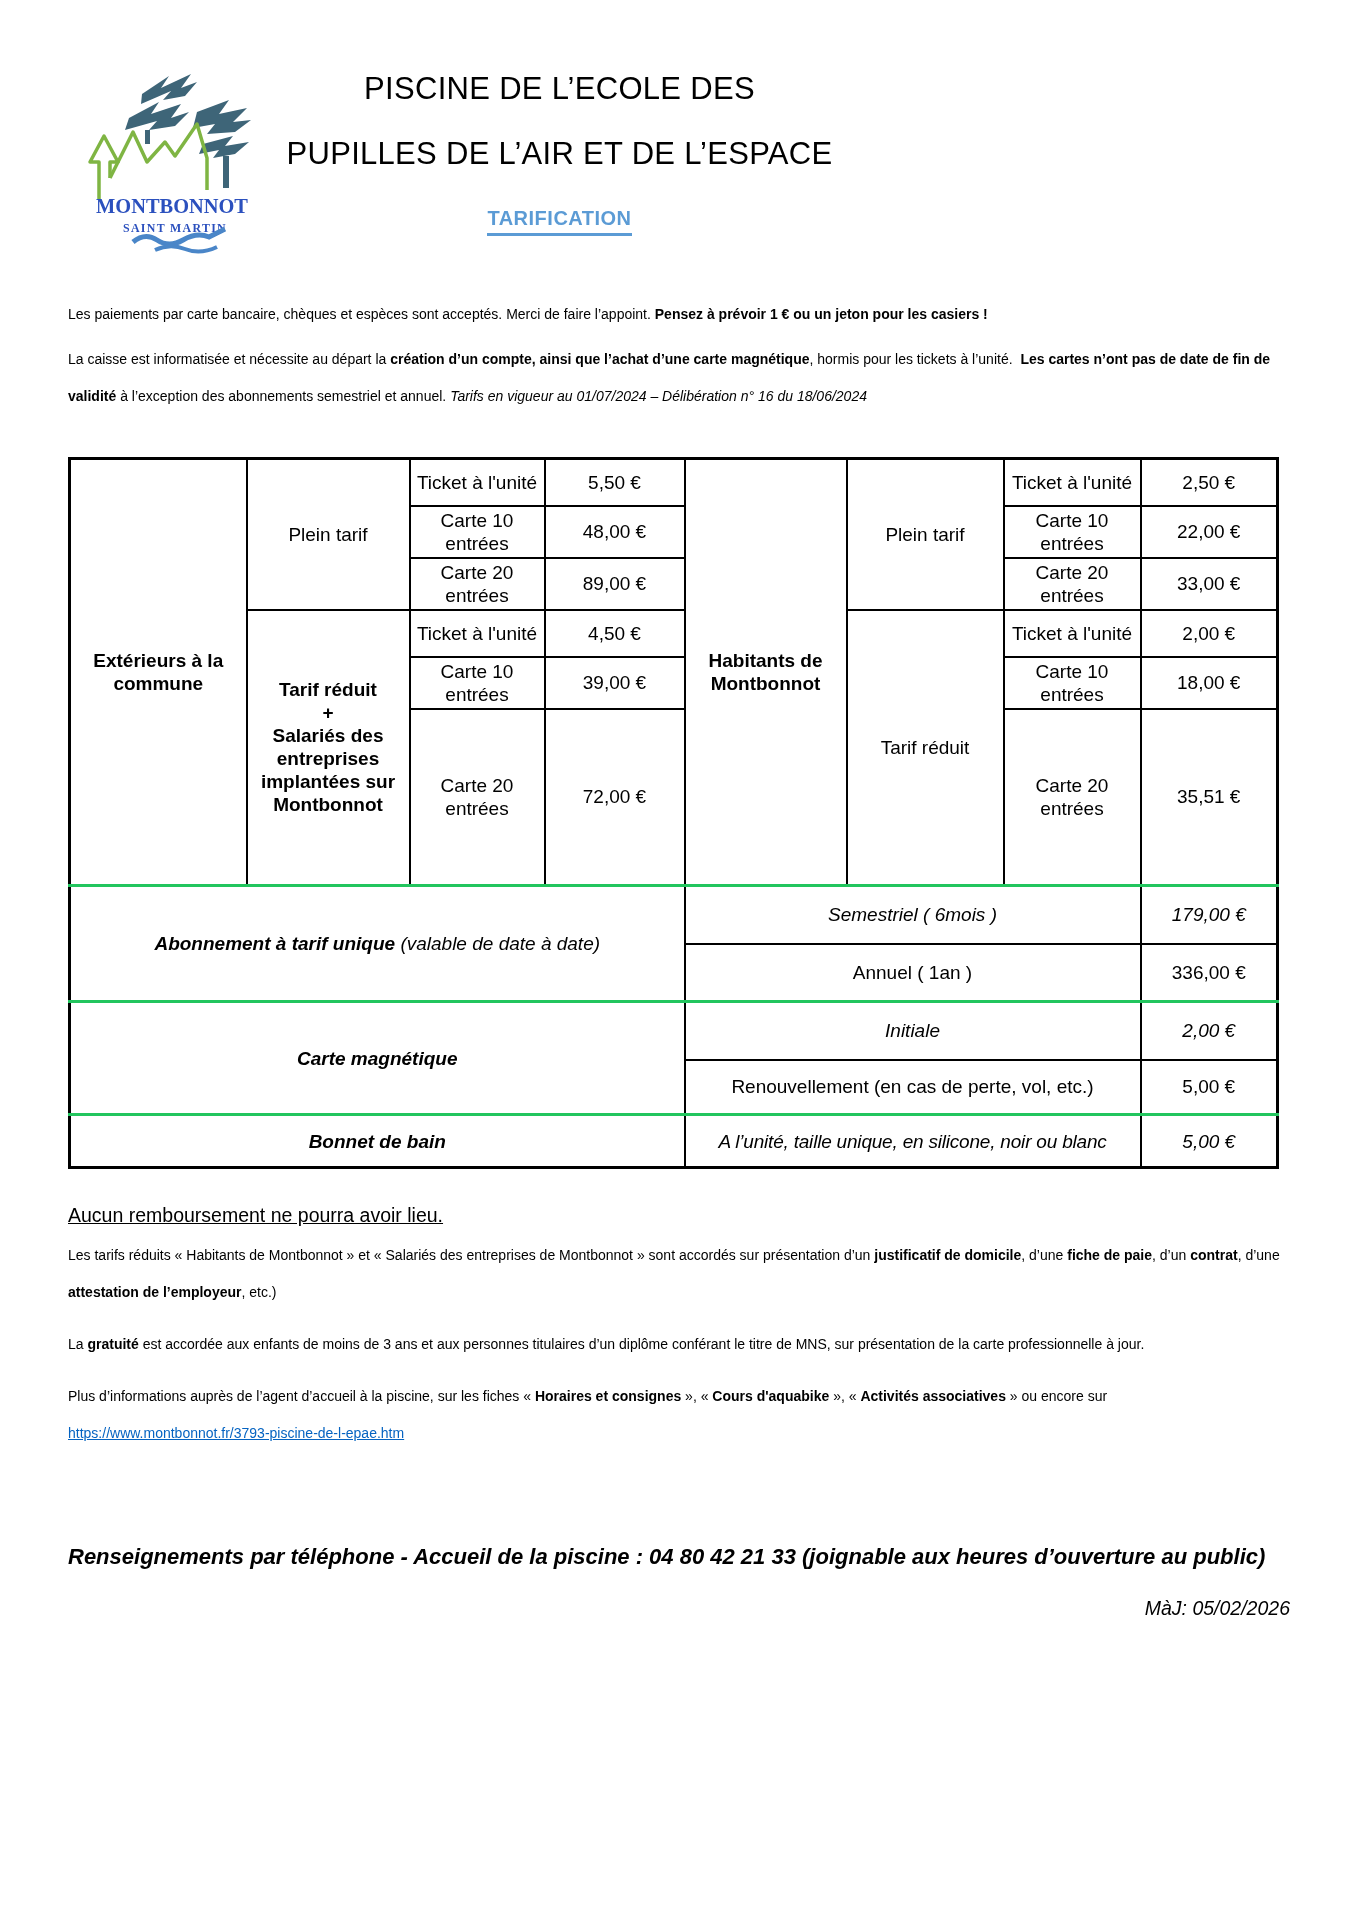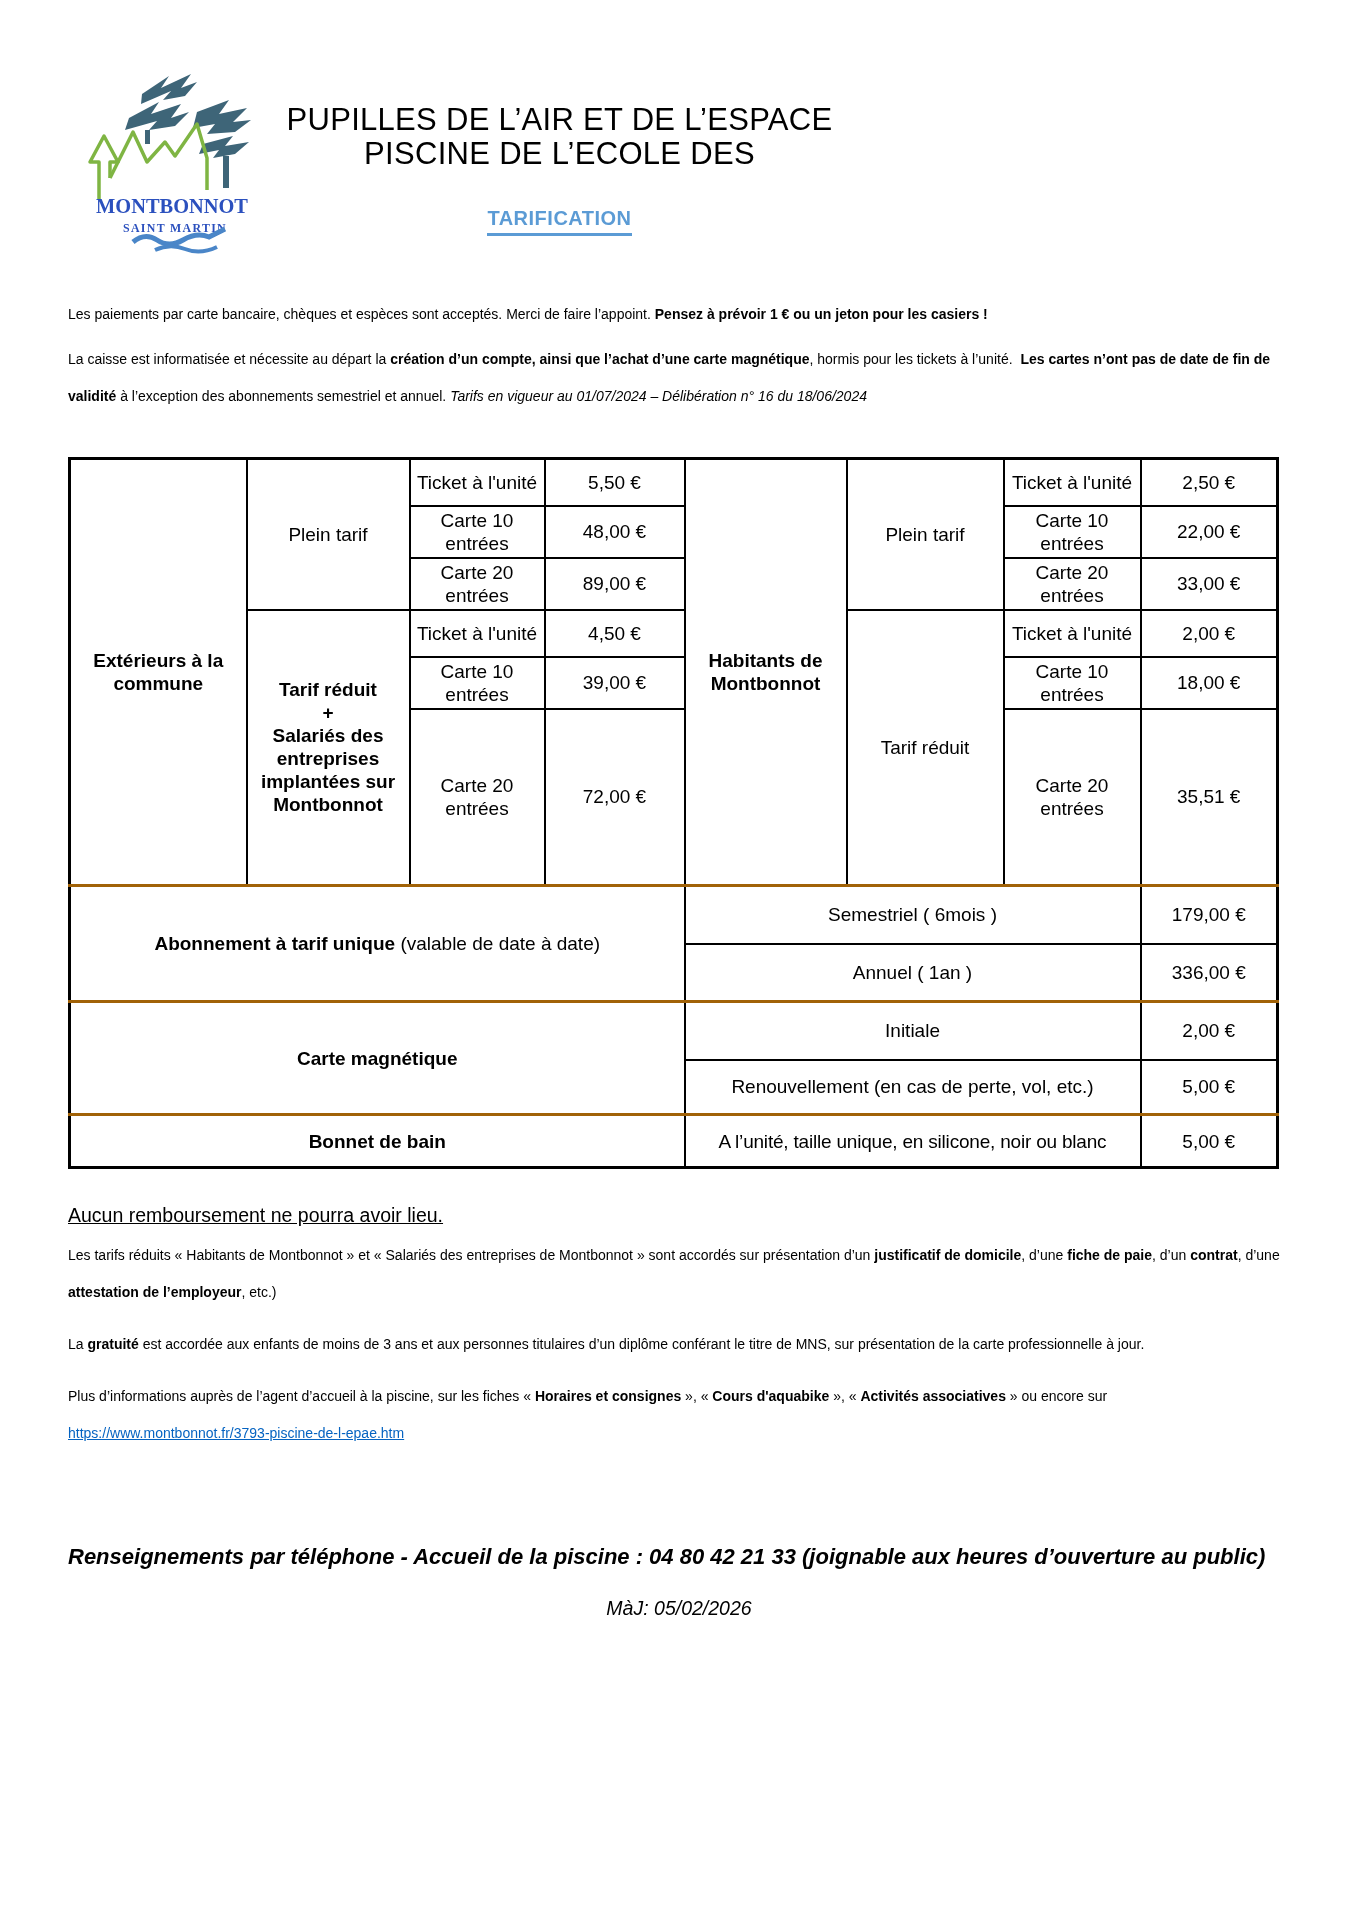--- a/index.html
+++ b/index.html
@@ -21,32 +21,32 @@
   
   .content { margin:0 68px; }
   p.body { font-size:14px; line-height:37px; margin:0 0 8px 0; }
   p.body.note { margin-bottom:15px; }
   .first-para { margin-top:60px !important; }
   b { font-weight:bold; }
   .it { font-style:italic; }
   .no-refund { font-size:19.5px; font-weight:normal; text-decoration:underline; margin:35px 0 10px 0; }
   .link { color:#0563C1; text-decoration:underline; cursor:pointer; }
   .phone-line { font-size:22px; font-weight:bold; font-style:italic; margin-top:86px; line-height:37px; }
-  .maj-line { font-size:19.5px; font-style:italic; text-align:center; margin-top:14px; }
+  .maj-line { font-size:19.5px; font-style:italic; text-align:right; margin-top:14px; }
   
   table.tarif { border-collapse:collapse; table-layout:fixed; width:1208px; margin:42px 0 0 0; border:3px solid #000; }
   table.tarif td {
     border:2px solid #000; text-align:center; vertical-align:middle;
     font-size:19px; line-height:23px; padding:2px 3px; overflow:hidden;
   }
   td.zone { font-weight:bold; line-height:36px; }
   td.pre  { font-weight:bold; white-space:pre-line; line-height:36px; }
   td.plain-label { line-height:36px; }
   td.thickL { border-left:3px solid #000; }
-  tr.sep td { border-top:3px solid #a16207; }
+  tr.sep td { border-top:3px solid #22c55e;font-style:italic; }
   td.dblB { border-bottom:4px double #000; }
   td.left-merge { font-size:19.5px; }
   td.bold-label { font-weight:bold; font-size:19.5px; }
   td.snug { font-size:18px; padding:2px 0; letter-spacing:-0.2px; }
   tr.r-std  { height:47px; }
   tr.r-tall { height:177px; }
   tr.r-b1 { height:58px; }
   tr.r-b2 { height:55px; }
   tr.r-b3 { height:53px; }
   
@@ -75,22 +75,22 @@
         <text x="87" y="147" font-size="22" text-anchor="middle" textLength="152" lengthAdjust="spacingAndGlyphs">MONTBONNOT</text>
         <text x="90" y="166" font-size="13.5" text-anchor="middle" letter-spacing="1.5" textLength="104" lengthAdjust="spacingAndGlyphs">SAINT MARTIN</text>
         <g stroke="#4A86C8" fill="none">
           <path d="M48 176 Q60 166 72 174 T98 174 T124 171 L140 163" stroke-width="5"></path>
           <path d="M70 184 Q85 177 100 183 T132 181" stroke-width="4"></path>
         </g>
       </svg>
     </div>
 
     <div class="titles">
+      <div class="title-line">PISCINE DE L’ECOLE DES</div>
       <div class="title-line second">PUPILLES DE L’AIR ET DE L’ESPACE</div>
-      <div class="title-line">PISCINE DE L’ECOLE DES</div>
       <div class="subtitle-wrap">
         <span class="subtitle">TARIFICATION</span>
       </div>
     </div>
   </div>
 
   <div class="content">
 
     <p class="body first-para"><span>Les paiements par carte bancaire, chèques et espèces sont acceptés. Merci de faire l’appoint. </span><b>Pensez à prévoir 1 € ou un jeton pour les casiers !</b></p>
 

